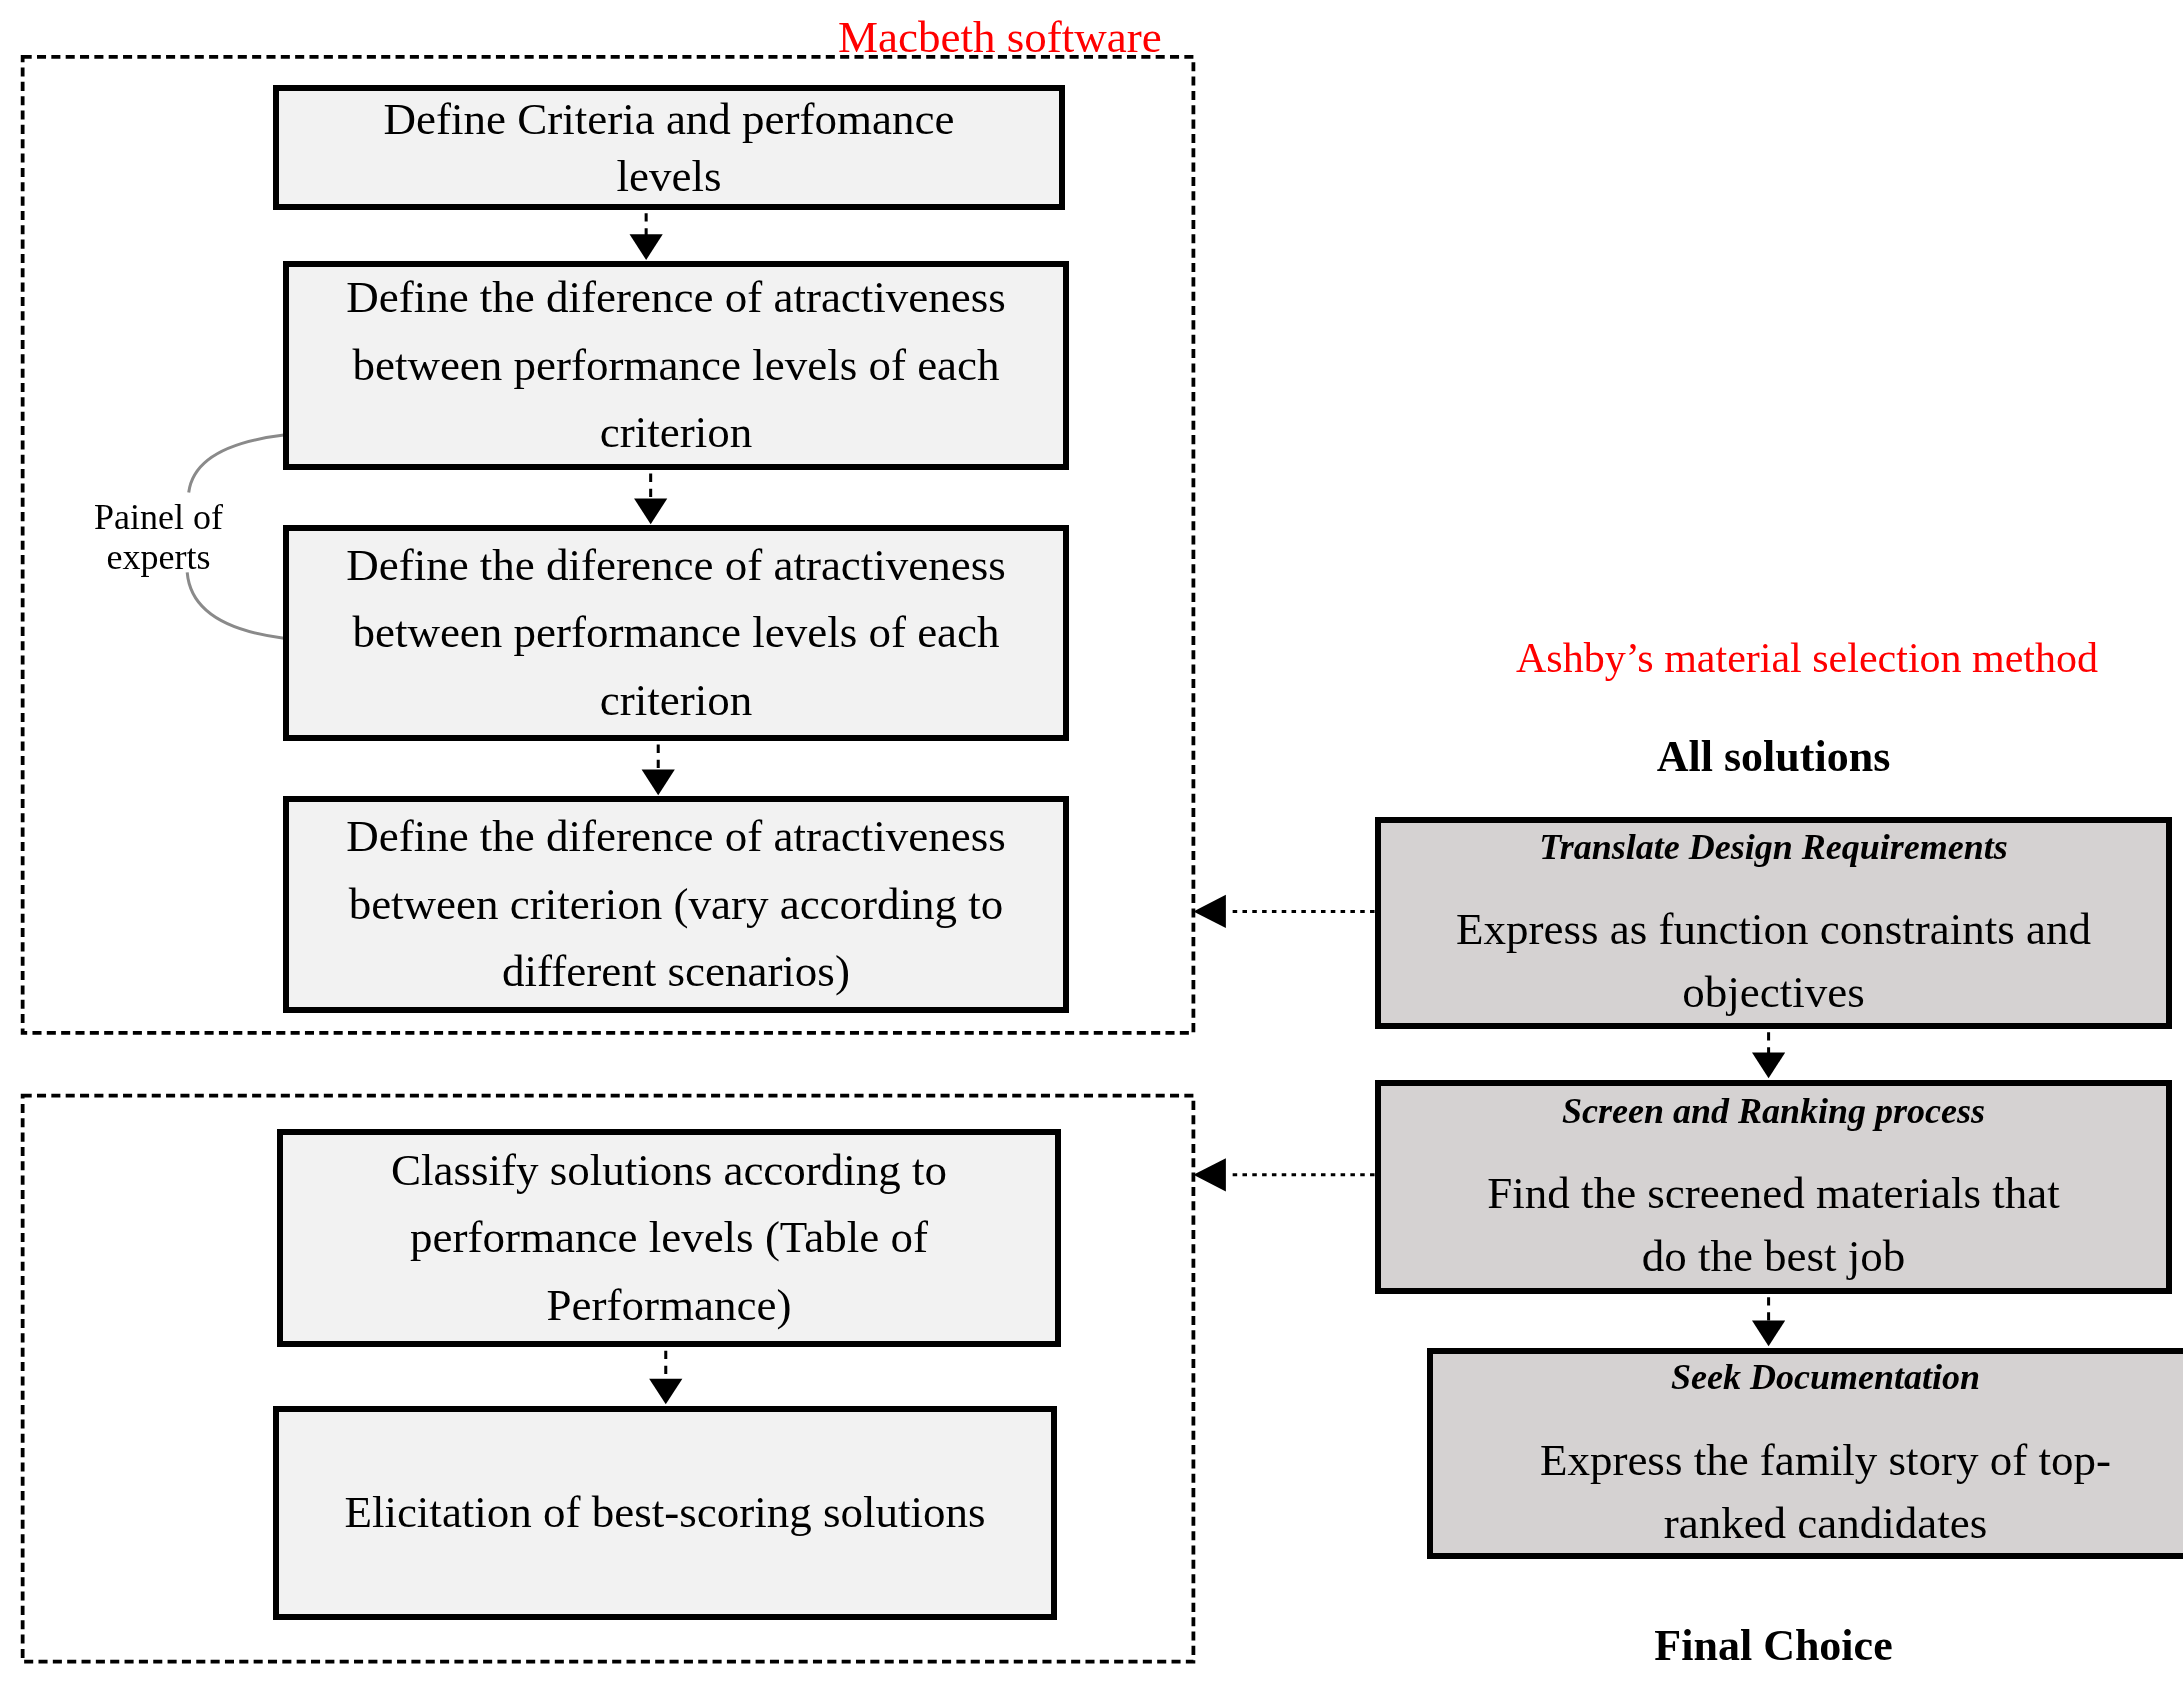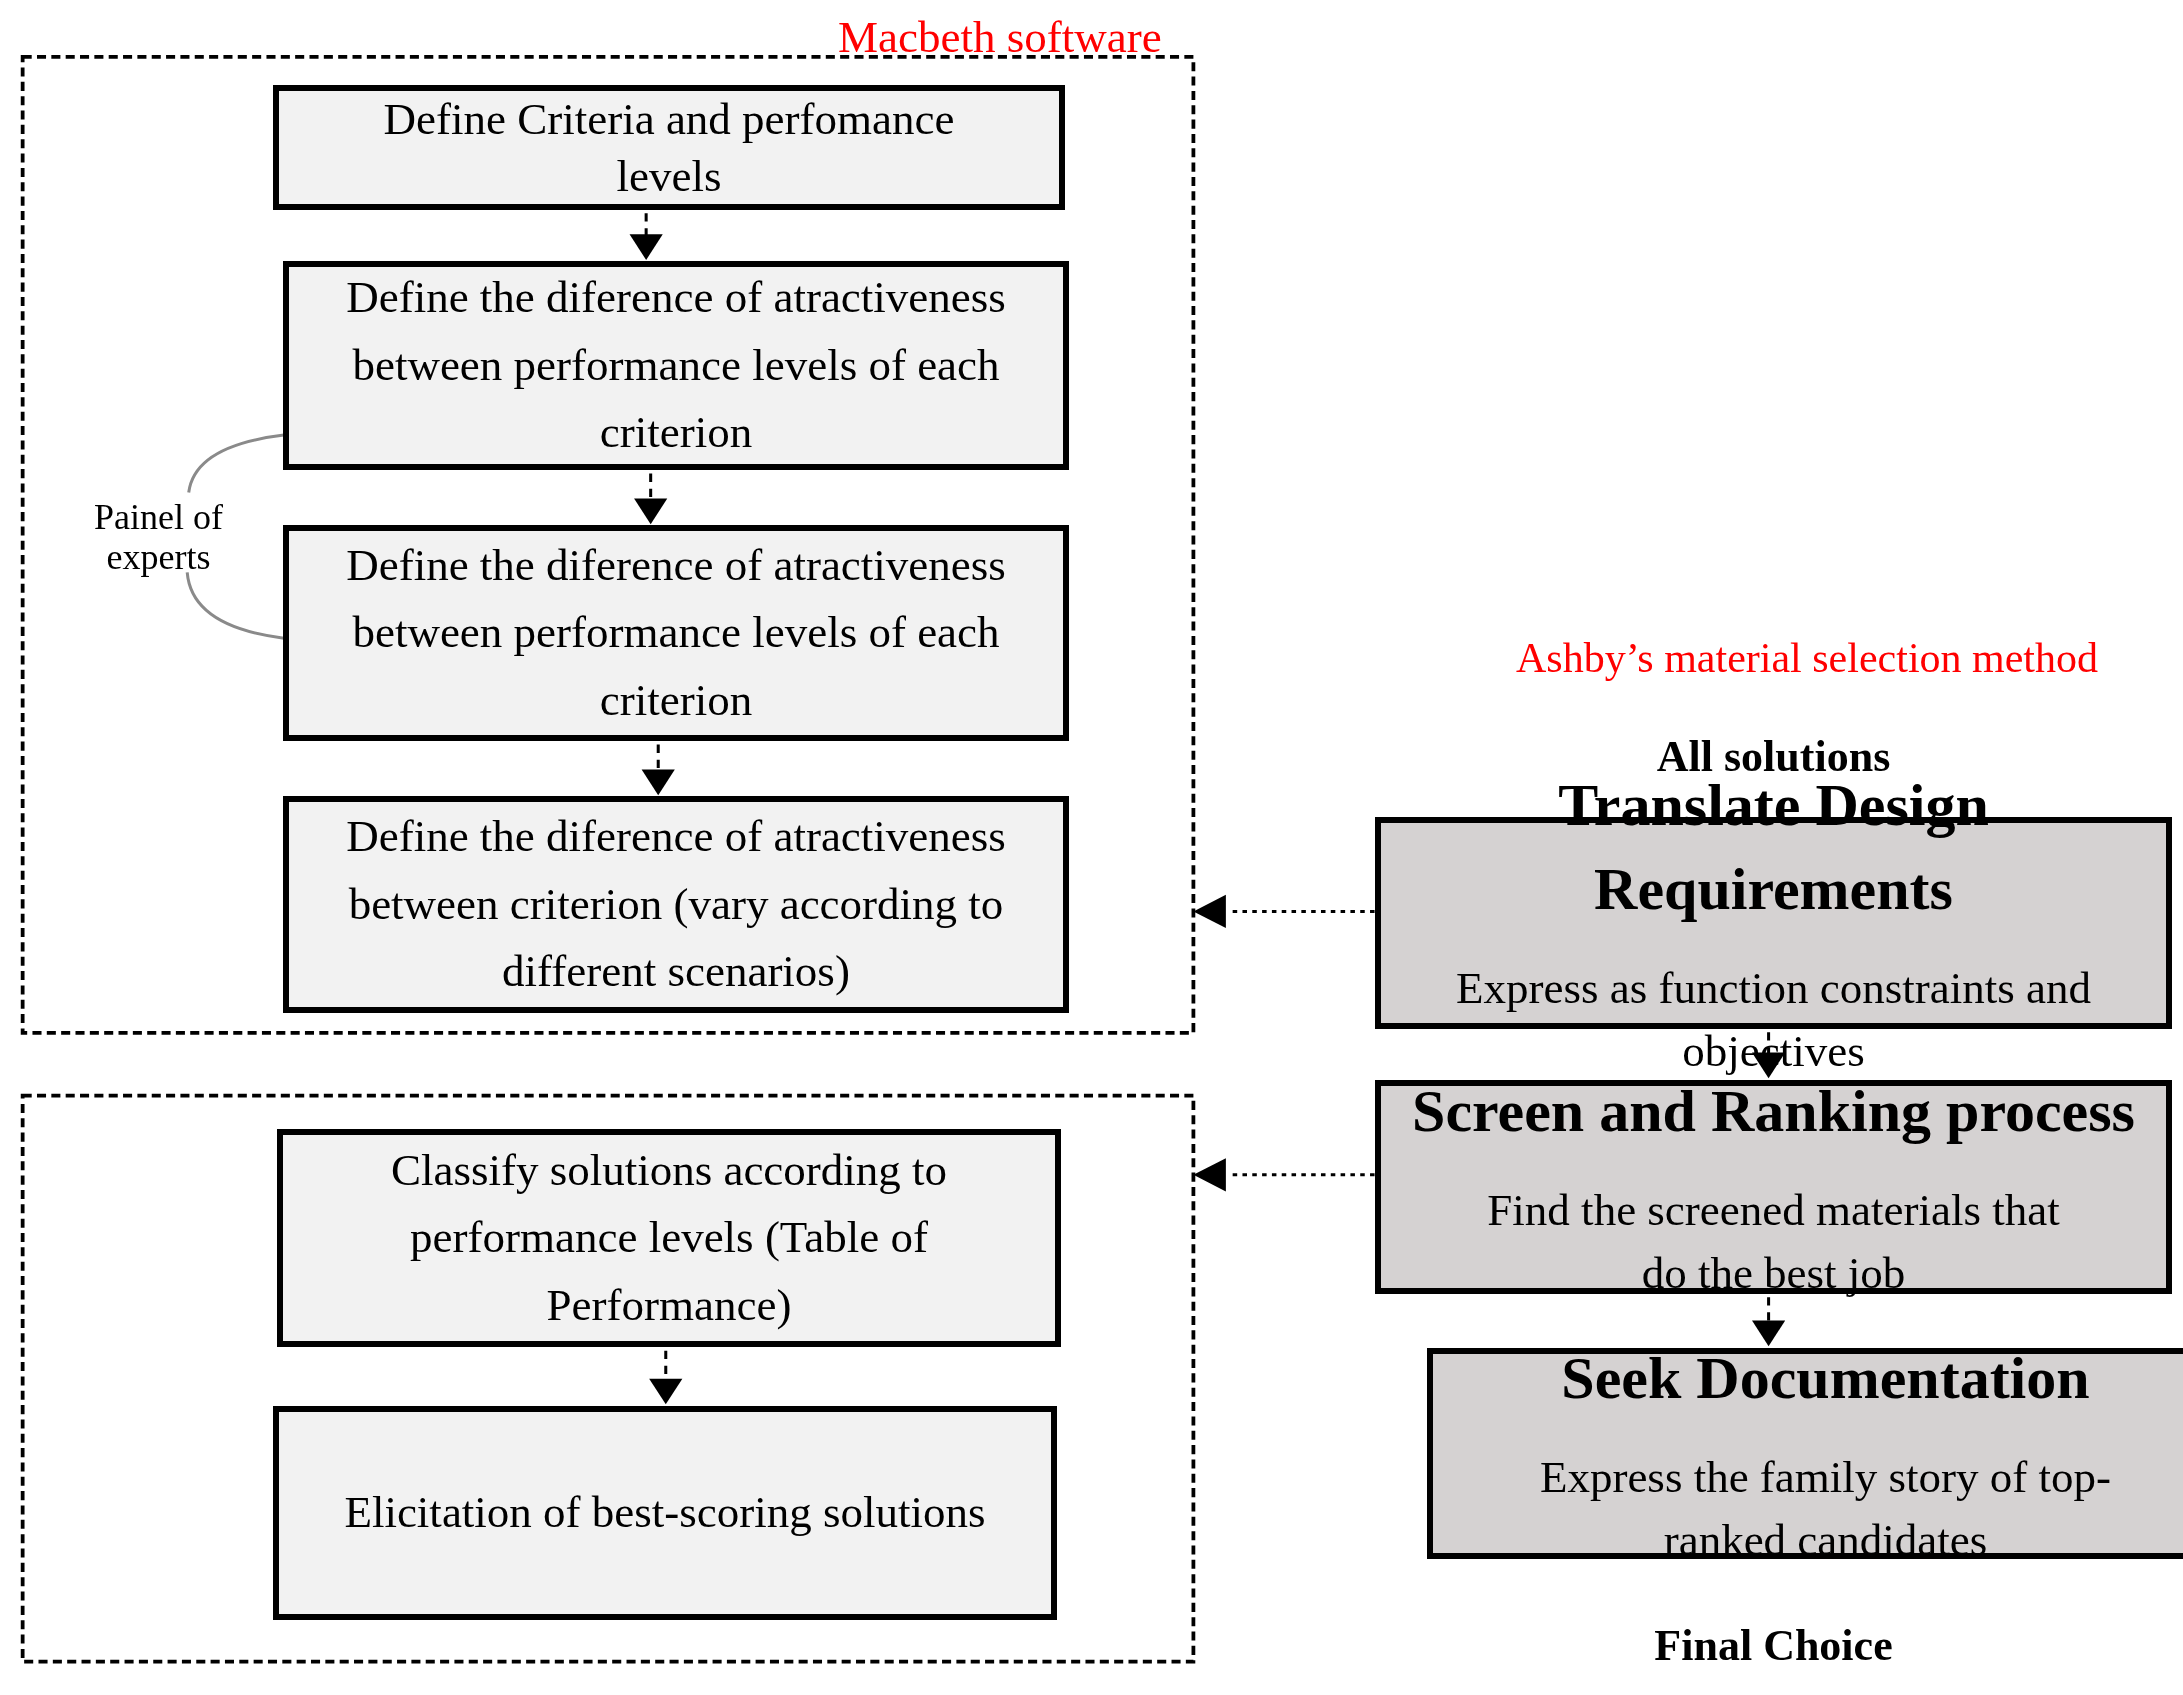--- a/index.html
+++ b/index.html
@@ -34,22 +34,23 @@
     text-align: center;
     white-space: pre-line;
     font-size: 45px;
     line-height: 1.5;
   }
   .left-box  { background: #f2f2f2; }
   .right-box { background: #d5d2d2; line-height: 1.4; }
   .tight { line-height: 1.25; }
   .right-box .step-title {
     font-weight: bold;
-    font-size: 60px;
+    font-size: 36px;
     white-space: pre-line;
+    font-style: italic;
   }
   .right-box .step-body {
     font-size: 45px;
     white-space: pre-line;
     margin-top: 26px;
   }
   .red-label {
     position: absolute;
     color: #ff0000;
     font-size: 45px;

